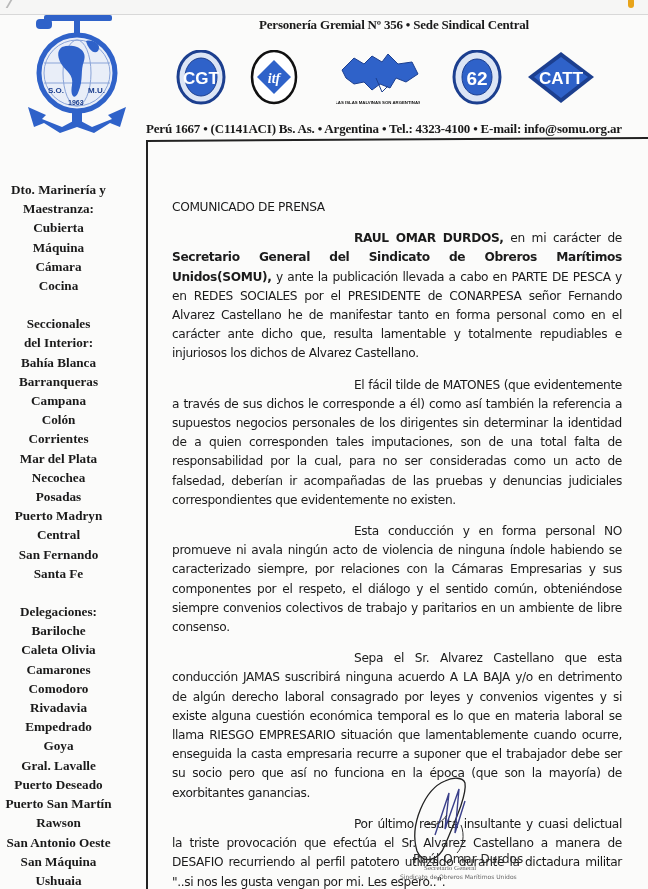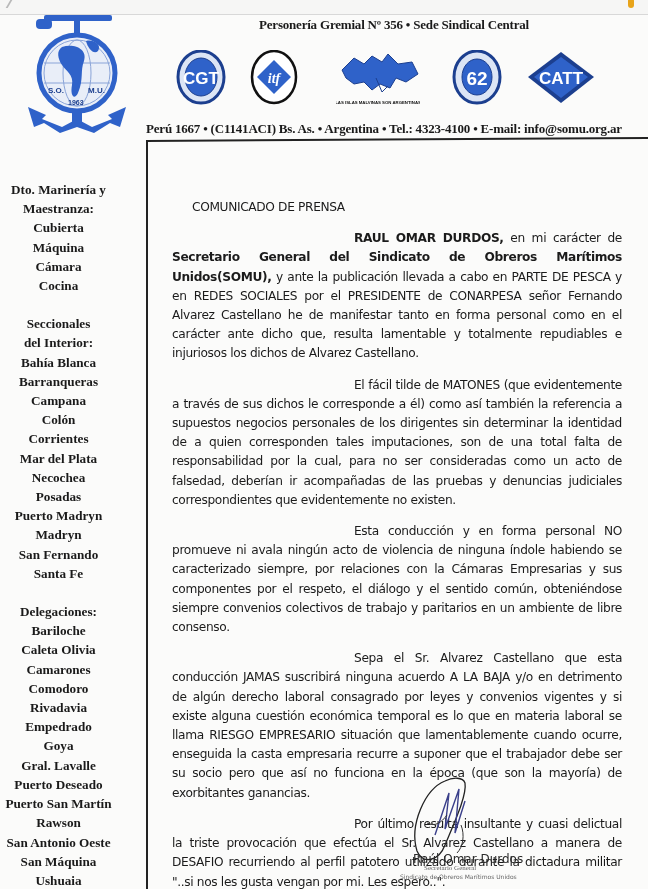--- a/index.html
+++ b/index.html
@@ -19,21 +19,21 @@
     .rule-top { position: absolute; left: 146px; top: 140px; width: 502px; height: 2px; background: #222; transform: rotate(-0.35deg); transform-origin: left; }
     .rule-vert { position: absolute; left: 146px; top: 142px; width: 2px; height: 747px; background: #222; }
 
     .sidebar { position: absolute; left: 0; top: 180px; width: 117px; text-align: center; font-size: 13.2px; line-height: 19.2px; }
     .sidebar .sec-title { font-weight: bold; }
     .sidebar .item { font-weight: bold; }
     .sidebar .gap { height: 19px; }
 
     .body { position: absolute; left: 172px; top: 198px; width: 450px; font-family: "DejaVu Sans", sans-serif; font-size: 12.2px; line-height: 19.2px; color: #1b1b1b; }
     .body p { text-align: justify; text-align-last: left; letter-spacing: -0.35px; word-spacing: 0px; }
-    .body .title { margin-bottom: 2px; margin-left: 20px; }
+    .body .title { margin-bottom: 2px; }
     .body .para { margin-bottom: 12px; }
     .body b { font-weight: bold; }
 
     .signature { position: absolute; left: 405px; top: 775px; width: 100px; height: 92px; }
     .sig-name { position: absolute; left: 413px; top: 852px; font-family: "DejaVu Sans", sans-serif; font-size: 12px; color: #2a2a2a; }
     .sig-title { position: absolute; left: 424px; top: 864px; font-family: Liberation Serif, serif; font-size: 7px; color: #666; }
     .sig-org { position: absolute; left: 400px; top: 873px; font-family: "DejaVu Sans", sans-serif; font-size: 6px; color: #666; }
   </style>
 </head>
 <body>
@@ -109,21 +109,21 @@
     <div class="sec-title">del Interior:</div>
     <div class="item">Bahía Blanca</div>
     <div class="item">Barranqueras</div>
     <div class="item">Campana</div>
     <div class="item">Colón</div>
     <div class="item">Corrientes</div>
     <div class="item">Mar del Plata</div>
     <div class="item">Necochea</div>
     <div class="item">Posadas</div>
     <div class="item">Puerto Madryn</div>
-    <div class="item">Madryn</div>
+    <div class="item">Central</div>
     <div class="item">San Fernando</div>
     <div class="item">Santa Fe</div>
   </div>
   <div class="gap"></div>
   <div>
     <div class="sec-title">Delegaciones:</div>
     <div class="item">Bariloche</div>
     <div class="item">Caleta Olivia</div>
     <div class="item">Camarones</div>
     <div class="item">Comodoro Rivadavia</div>

